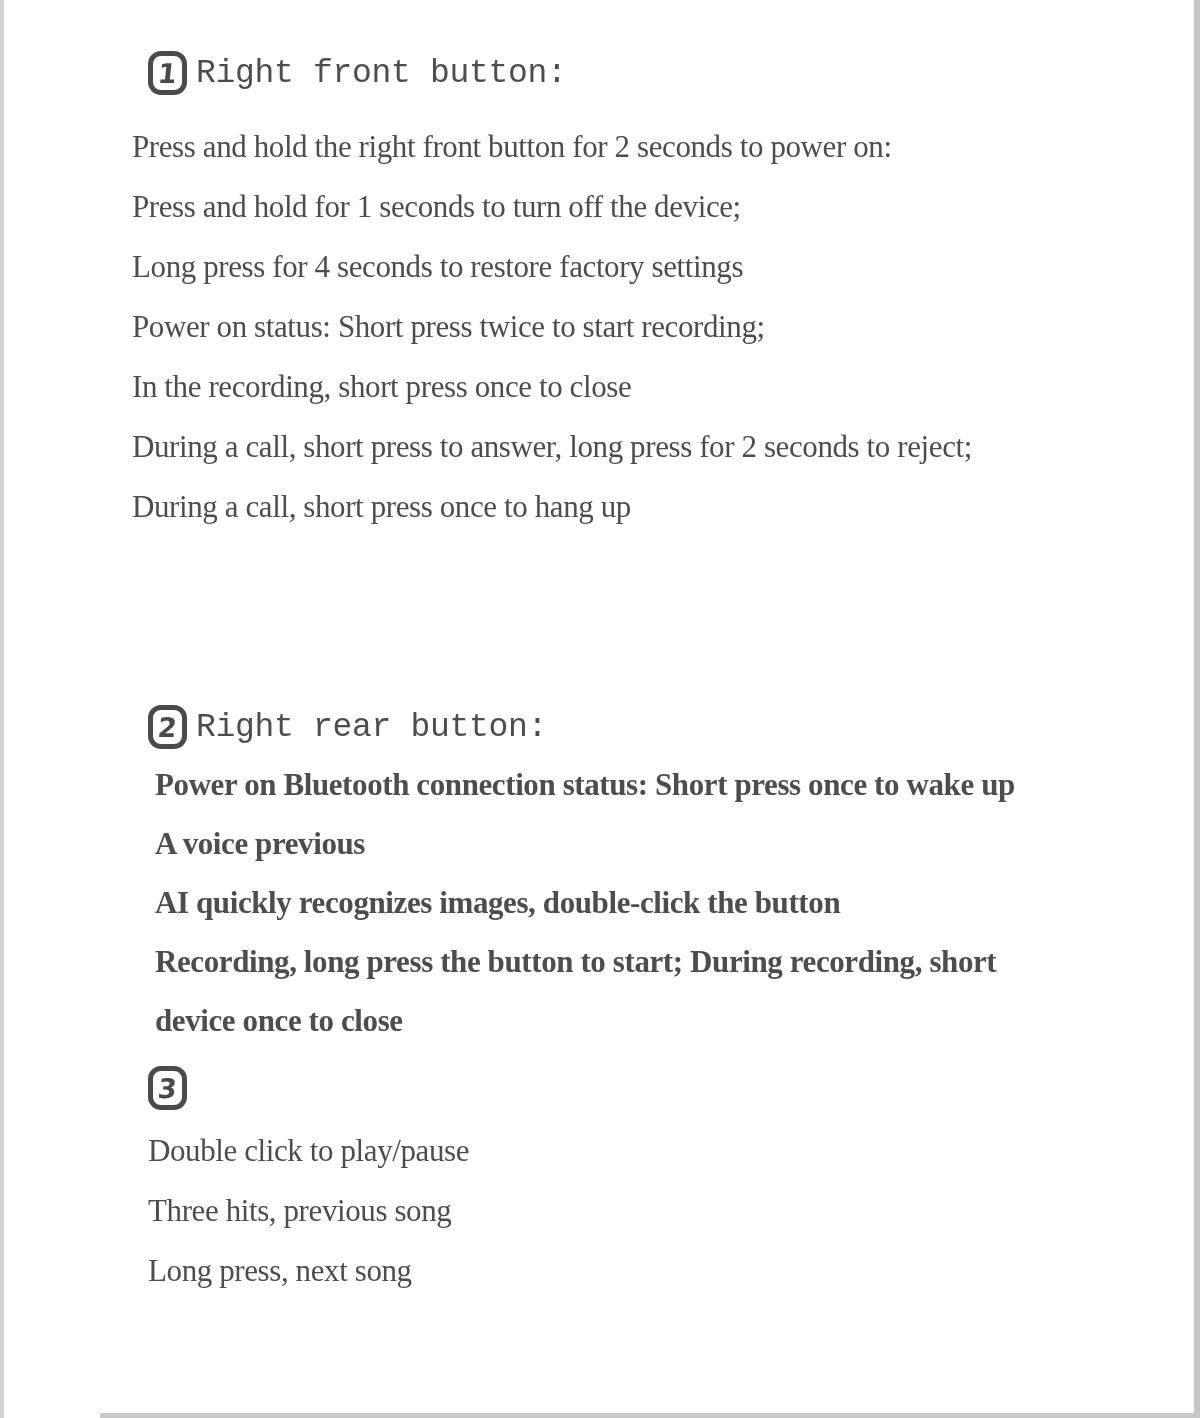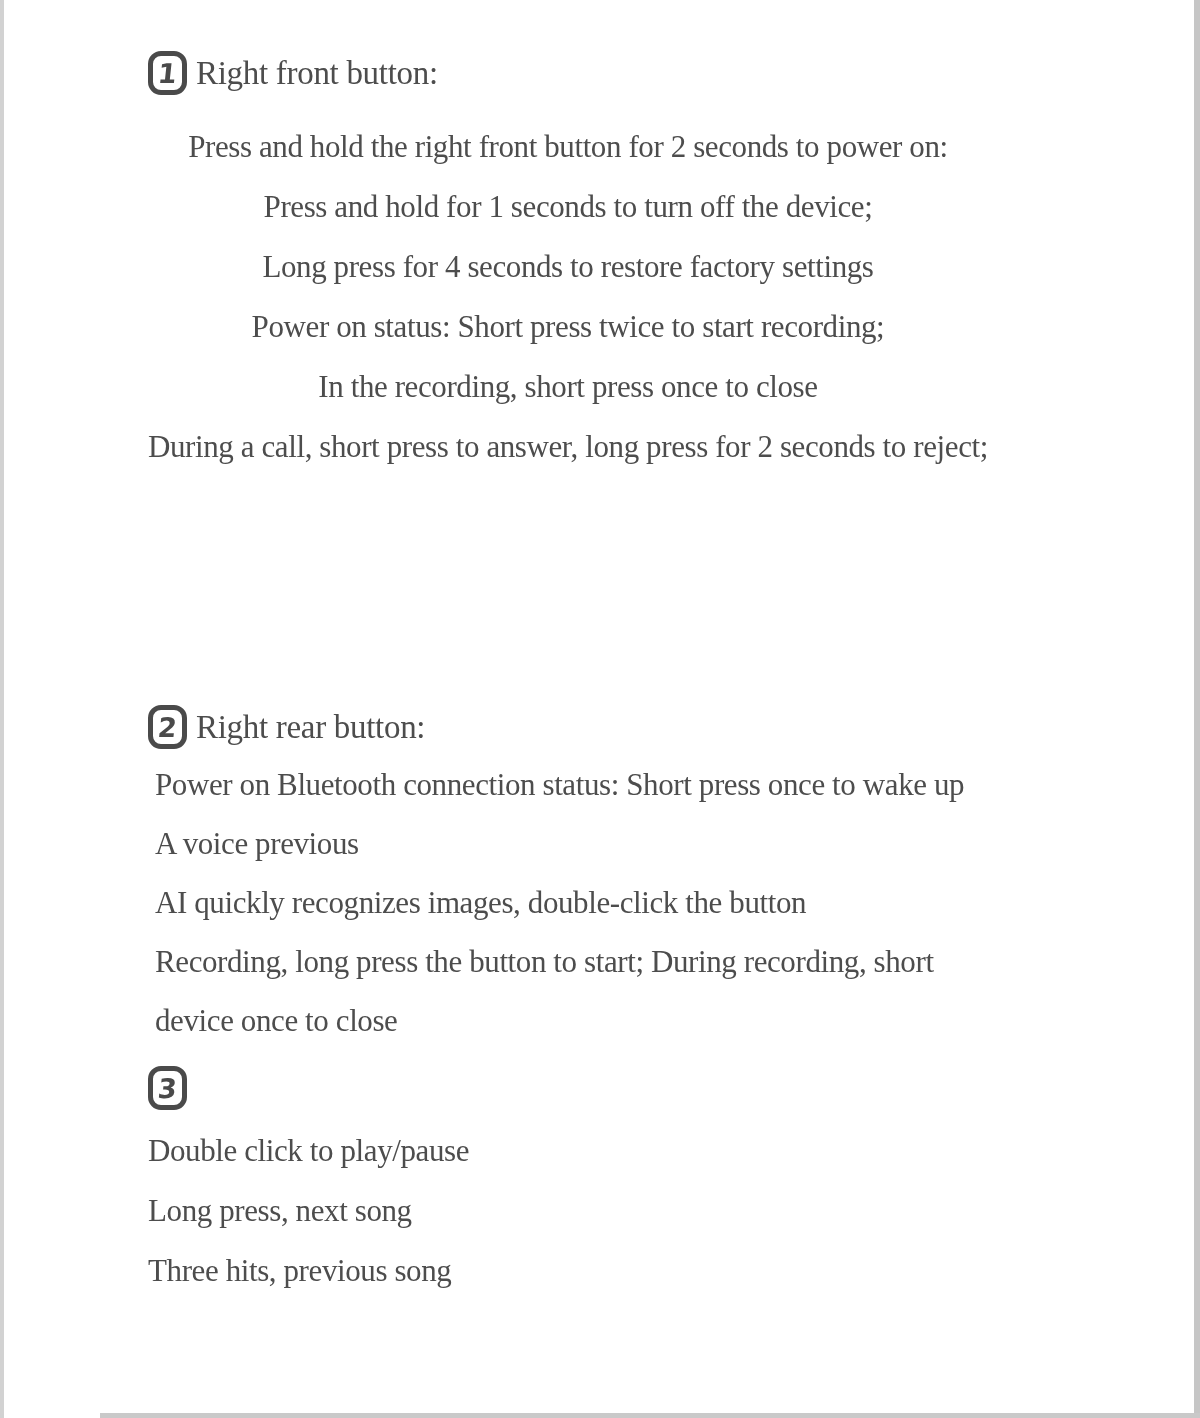--- a/index.html
+++ b/index.html
@@ -60,30 +60,31 @@
     font-weight: bold;
     font-size: 27px;
     line-height: 1;
     color: var(--icon-color);
     transform: skewX(-6deg);
     display: inline-block;
   }
   .heading-text {
     font-size: 33px;
     letter-spacing: -0.3px;
+    font-family: Liberation Mono, monospace;
   }
   .line-block {
     position: absolute;
     font-size: 31px;
     letter-spacing: -0.4px;
     white-space: nowrap;
   }
   .line-block .doc-line { display: block; }
-  #sec1-lines { left: 148px; top: 117px; line-height: 60px; text-align: center; }
-  #sec2-lines { left: 155px; top: 755px; line-height: 59px; }
+  #sec1-lines { left: 132px; top: 117px; line-height: 60px; }
+  #sec2-lines { left: 155px; top: 755px; line-height: 59px; font-weight: bold; }
   #sec3-lines { left: 148px; top: 1121px; line-height: 60px; }
   #sec1-heading { top: 51px; }
   #sec2-heading { top: 705px; }
   #sec3-heading { top: 1066px; }
 </style>
 </head>
 <body>
 
 <div class="page">
 
@@ -97,20 +98,21 @@
     </span>
     <span class="heading-text">Right front button:</span>
   </div>
   <div class="line-block" id="sec1-lines">
     <span class="doc-line">Press and hold the right front button for 2 seconds to power on:</span>
     <span class="doc-line">Press and hold for 1 seconds to turn off the device;</span>
     <span class="doc-line">Long press for 4 seconds to restore factory settings</span>
     <span class="doc-line">Power on status: Short press twice to start recording;</span>
     <span class="doc-line">In the recording, short press once to close</span>
     <span class="doc-line">During a call, short press to answer, long press for 2 seconds to reject;</span>
+    <span class="doc-line">During a call, short press once to hang up</span>
   </div>
 
   <div class="section-heading" id="sec2-heading">
     <span class="num-badge">
       <span>2</span>
     </span>
     <span class="heading-text">Right rear button:</span>
   </div>
   <div class="line-block" id="sec2-lines">
     <span class="doc-line">Power on Bluetooth connection status: Short press once to wake up</span>
@@ -120,17 +122,17 @@
     <span class="doc-line">device once to close</span>
   </div>
 
   <div class="section-heading" id="sec3-heading">
     <span class="num-badge">
       <span>3</span>
     </span>
   </div>
   <div class="line-block" id="sec3-lines">
     <span class="doc-line">Double click to play/pause</span>
+    <span class="doc-line">Three hits, previous song</span>
     <span class="doc-line">Long press, next song</span>
-    <span class="doc-line">Three hits, previous song</span>
   </div>
 
 </div>
 
 </body></html>

